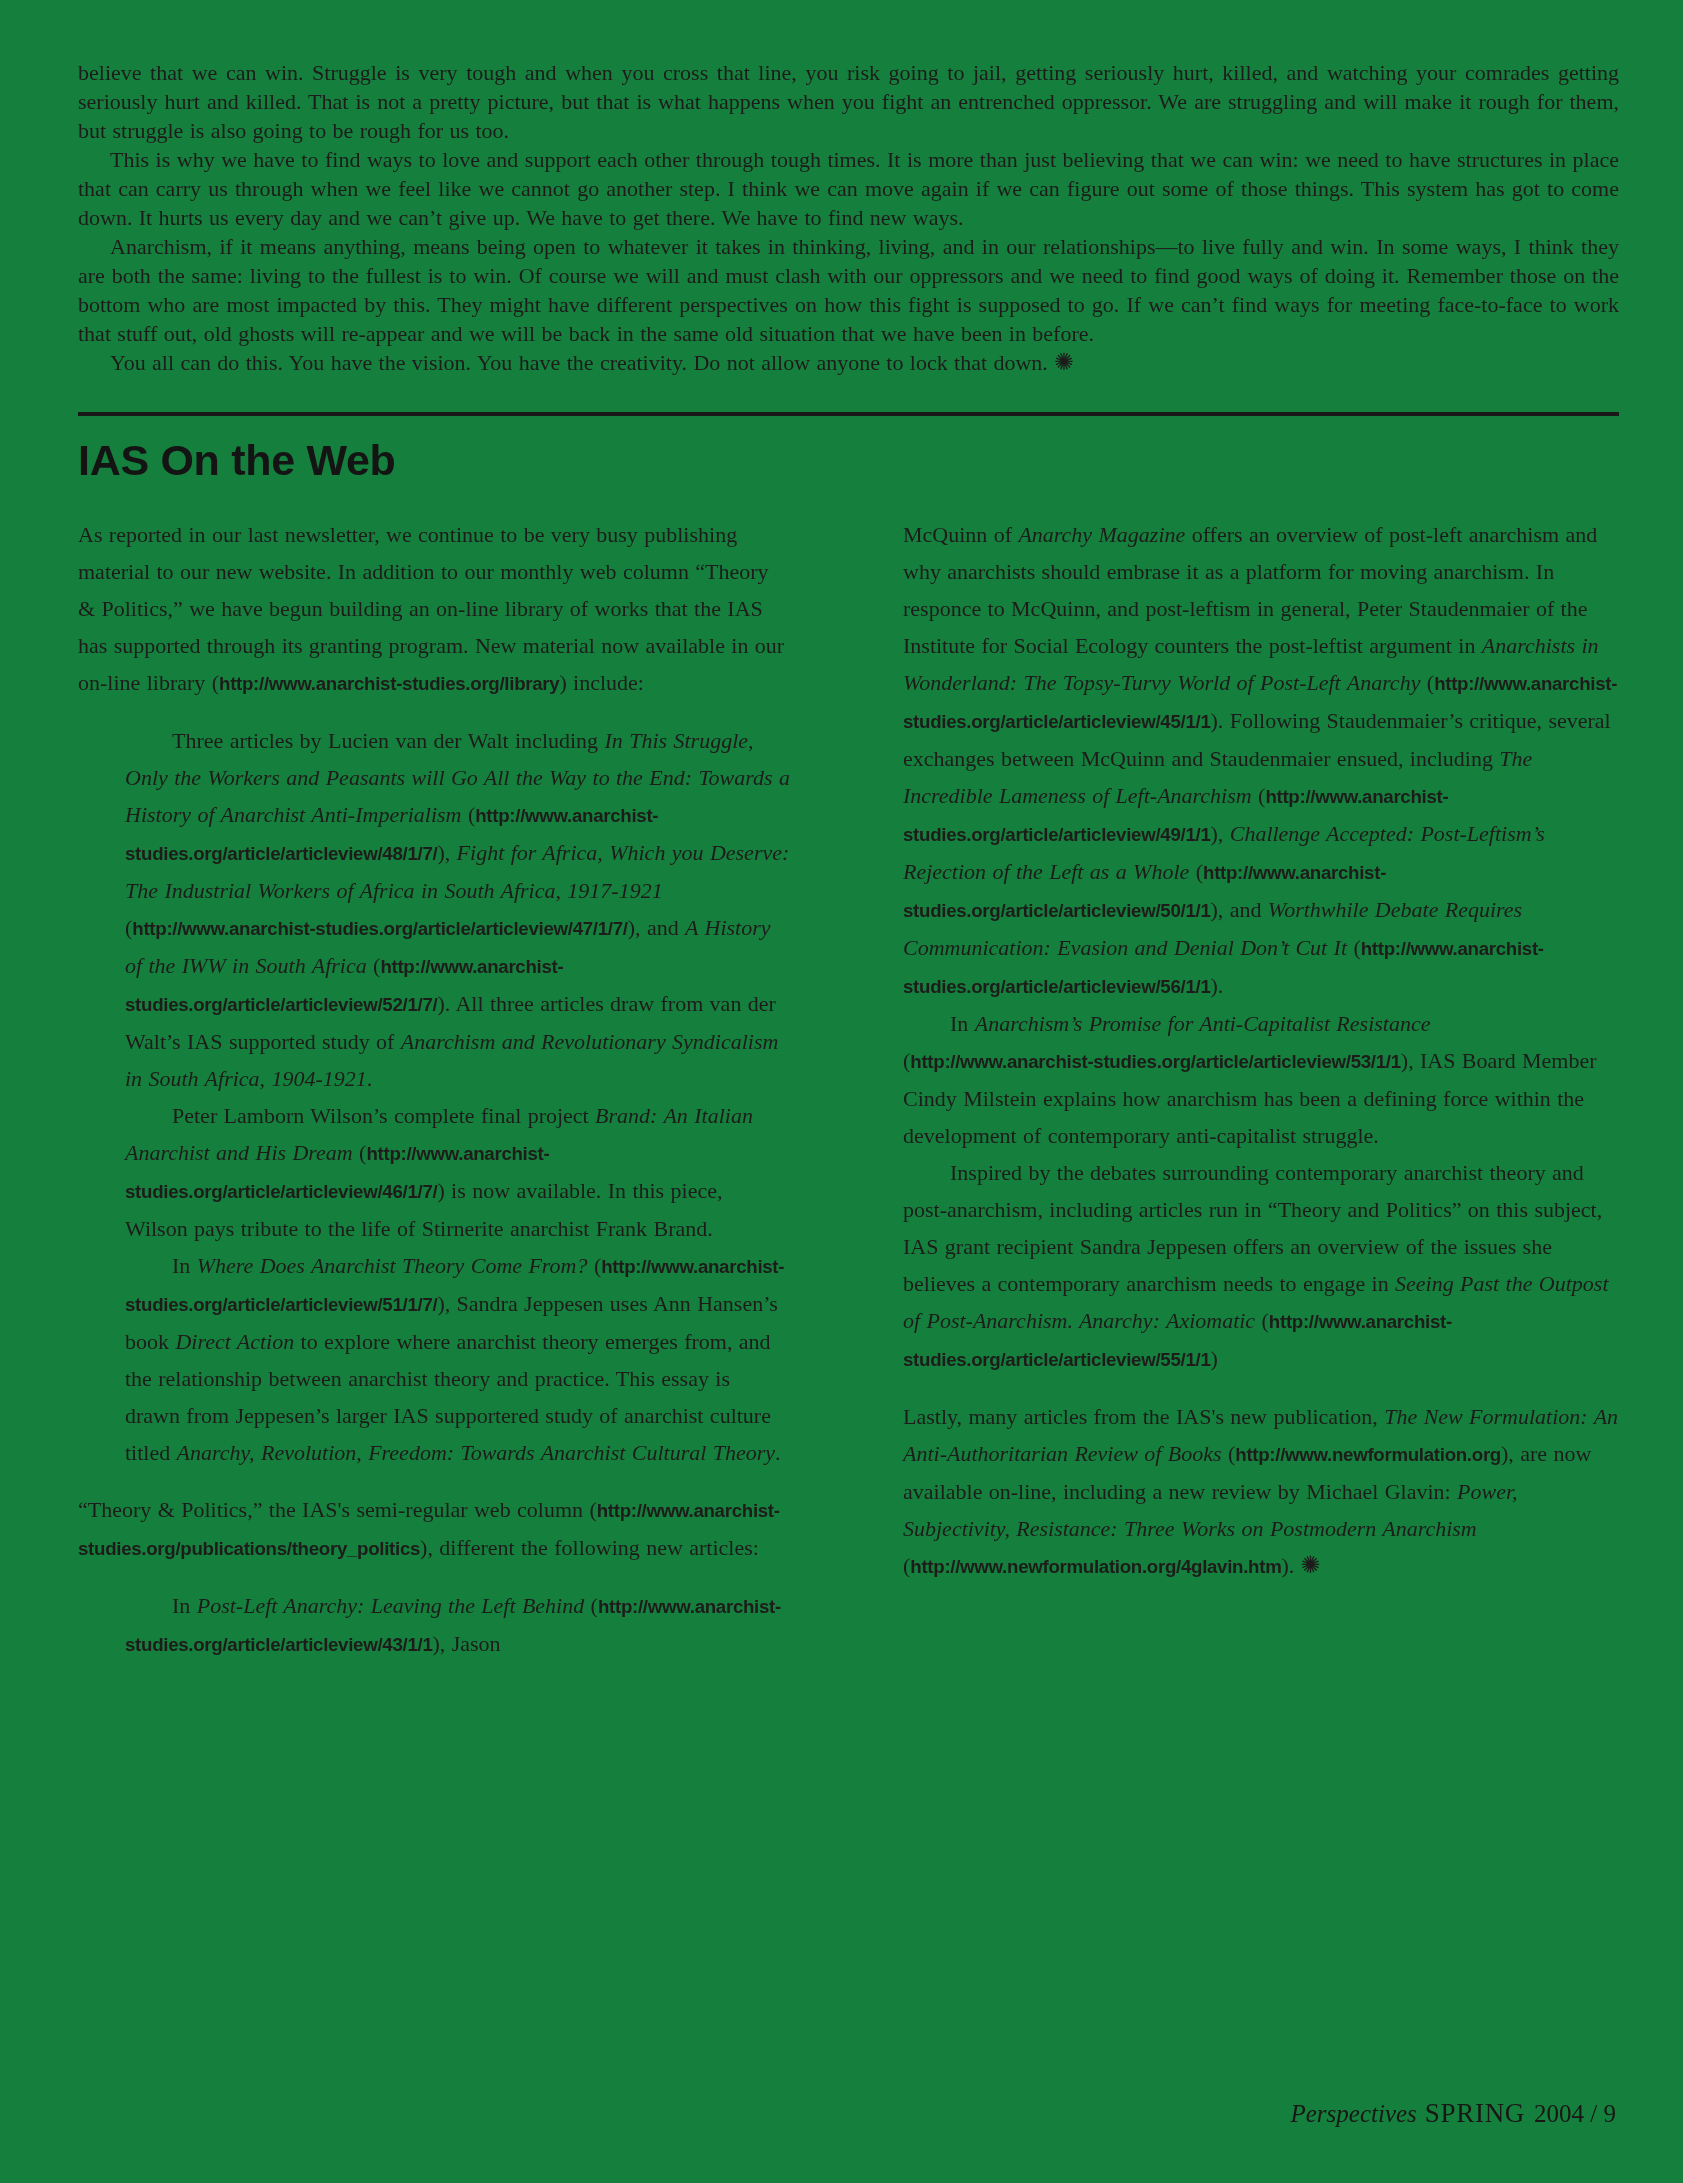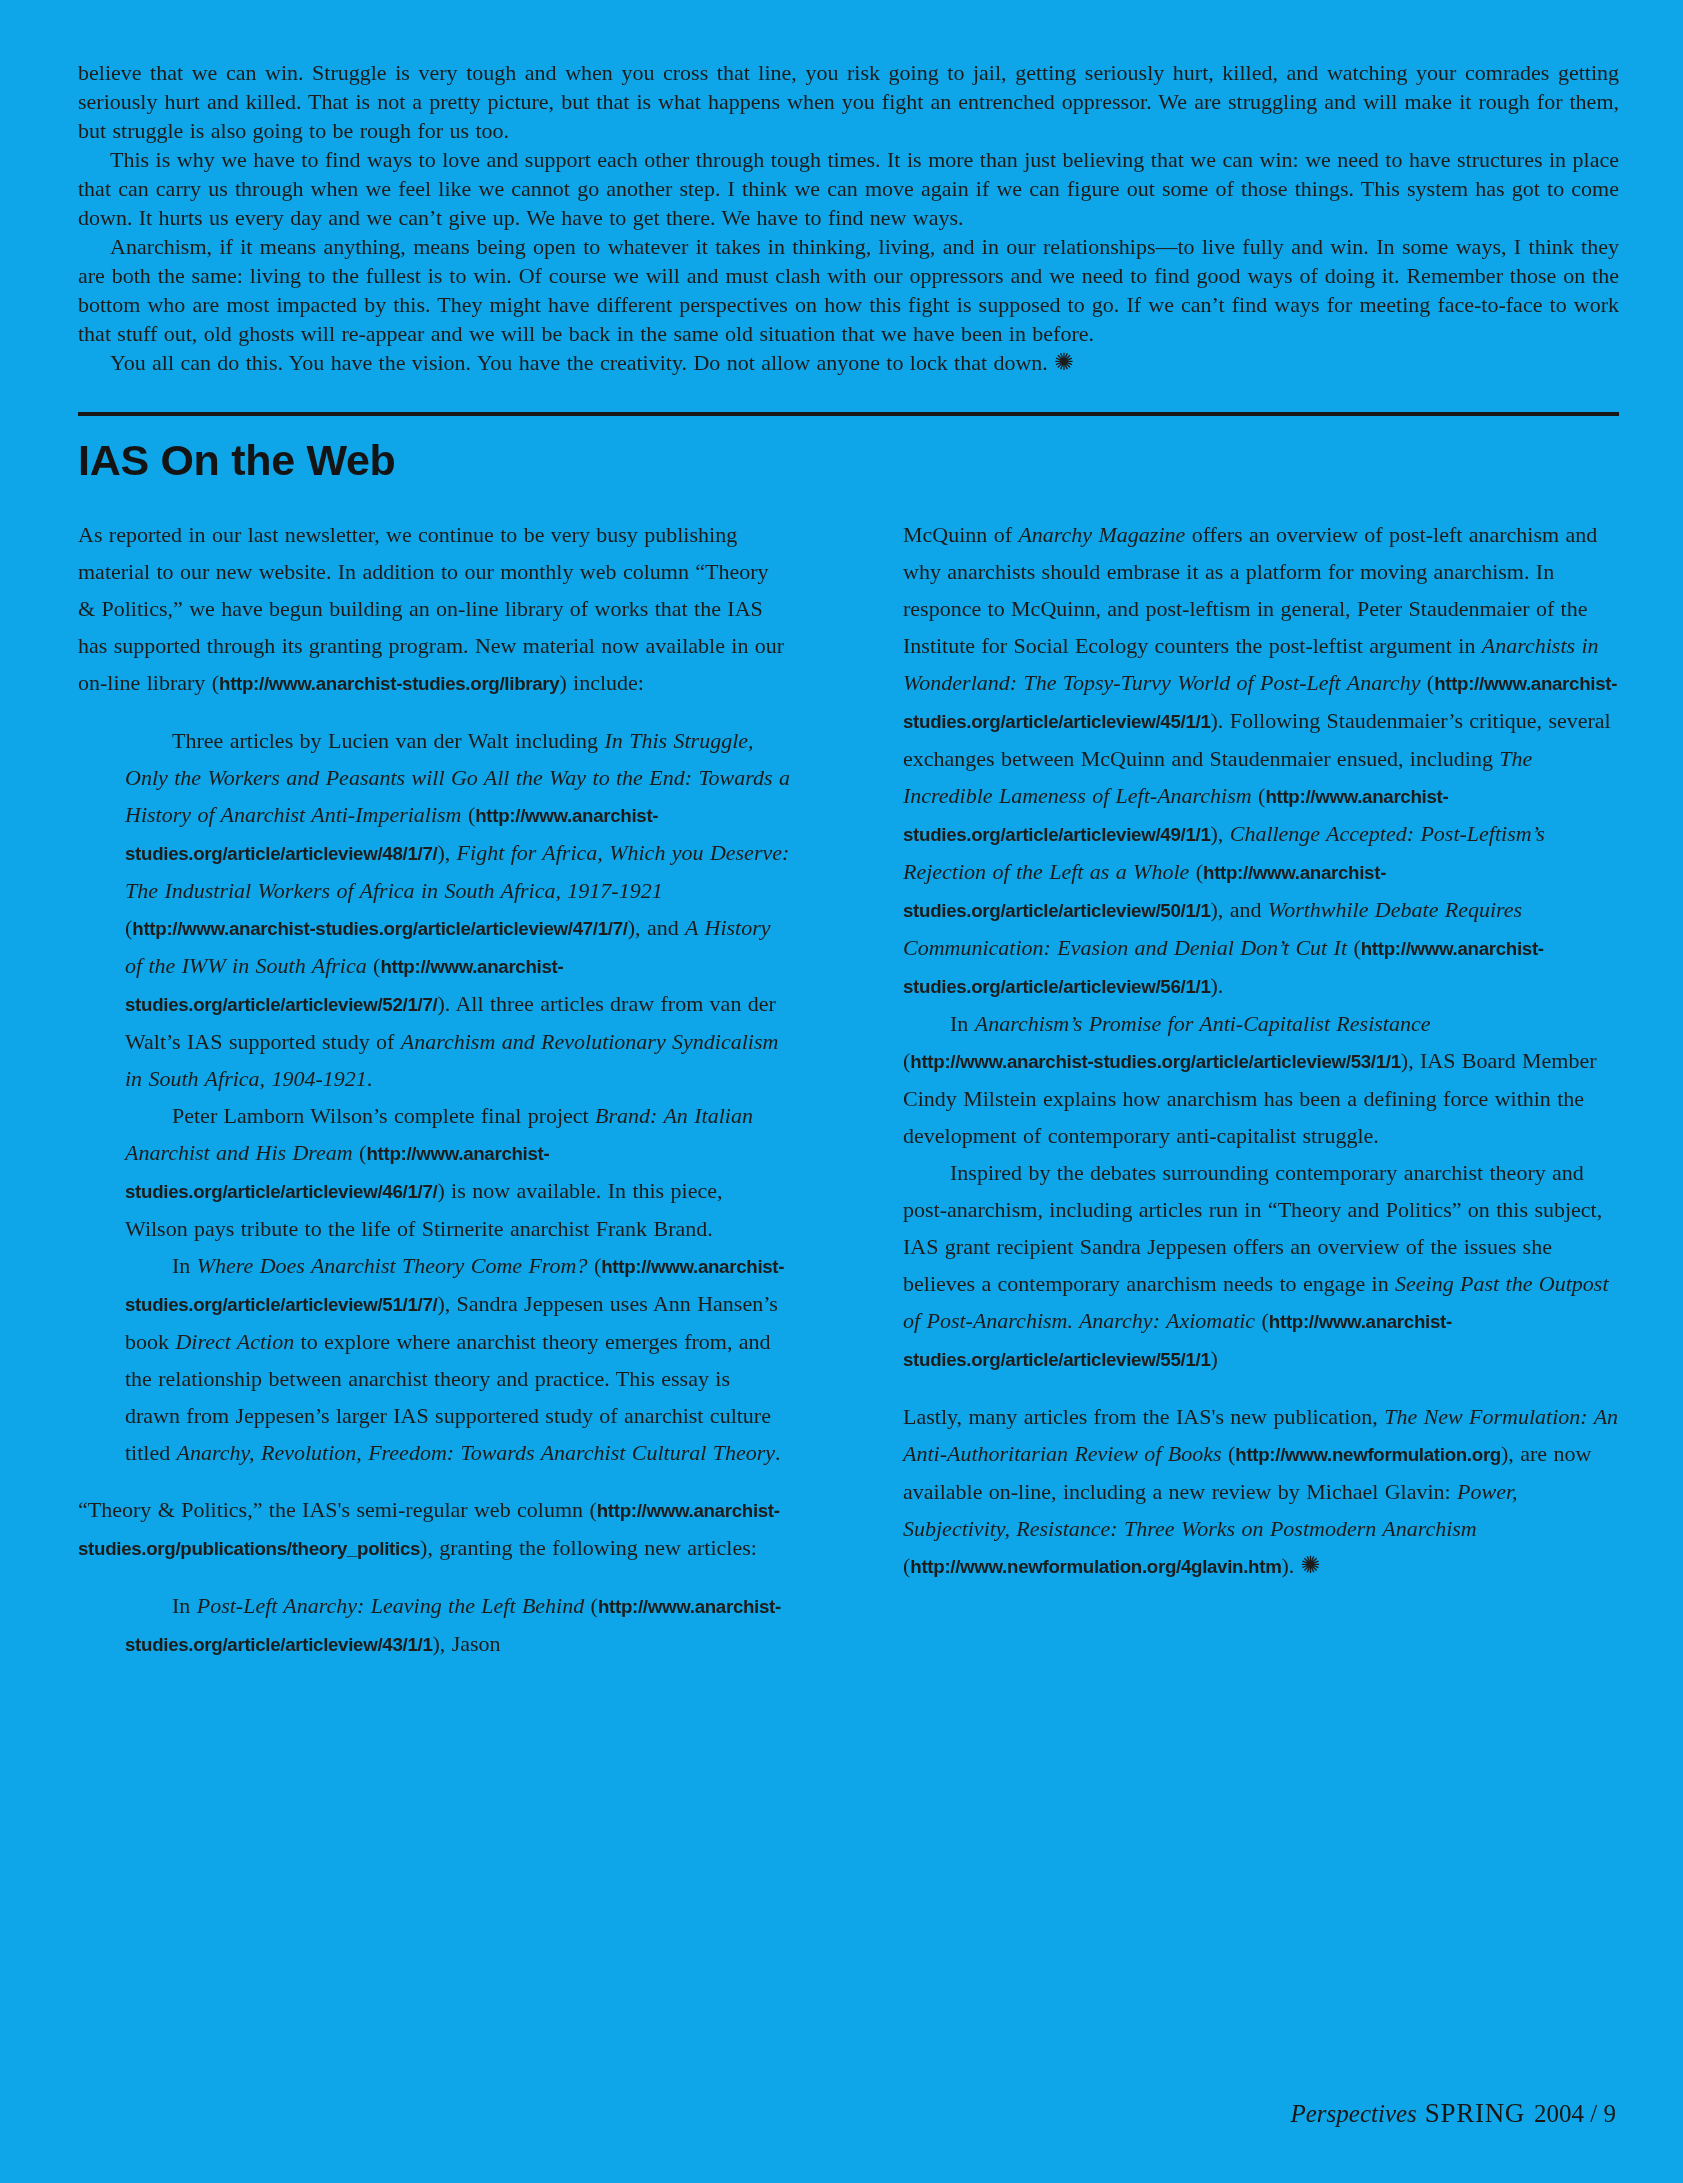--- a/index.html
+++ b/index.html
@@ -2,21 +2,21 @@
 <html style="font-size:10.7px"><head>
 <meta charset="utf-8">
 <title>Perspectives — Spring 2004, page 9</title>
 <style>
   html, body { margin:0; padding:0; background:#e9e9e7; }
   .page {
     position: relative;
     width: 1683px;
     height: 2183px;
     margin: 0 auto;
-    background: #0ea5e9;
+    background: #15803d;
     color: #1d1c1a;
     box-sizing: border-box;
     padding: 58px 64px 0 78px;
     font-family: "Liberation Serif", serif;
     overflow: hidden;
   }
   .para { margin: 0; word-spacing: 0.04em; }
 
   
   .top-block {
@@ -103,21 +103,21 @@
 
   <h1 class="section-title">IAS On the Web</h1>
 
   <div class="columns">
 
     <div class="col col-left">
       <p class="para"><span class="">As reported in our last newsletter, we continue to be very busy publishing material to our new website.  In addition to our monthly web column “Theory &amp; Politics,” we have begun building an on-line library of works that the IAS has supported through its granting program.  New material now available in our on-line library (</span><span class="run-b">http://www.anarchist-studies.org/library</span><span class="">) include:</span></p>
       <p class="para block ind gap"><span class="">Three articles by Lucien van der Walt including </span><span class="run-i">In This Struggle, Only the Workers and Peasants will Go All the Way to the End: Towards a History of Anarchist Anti-Imperialism</span><span class=""> (</span><span class="run-b">http://www.anarchist-studies.org/article/articleview/48/1/7/</span><span class="">), </span><span class="run-i">Fight for Africa, Which you Deserve: The Industrial Workers of Africa in South Africa, 1917-1921</span><span class=""> (</span><span class="run-b">http://www.anarchist-studies.org/article/articleview/47/1/7/</span><span class="">), and </span><span class="run-i">A History of the IWW in South Africa</span><span class=""> (</span><span class="run-b">http://www.anarchist-studies.org/article/articleview/52/1/7/</span><span class="">).  All three articles draw from van der Walt’s IAS supported study of </span><span class="run-i">Anarchism and Revolutionary Syndicalism in South Africa, 1904-1921</span><span class="">.</span></p>
       <p class="para block ind"><span class="">Peter Lamborn Wilson’s complete final project </span><span class="run-i">Brand: An Italian Anarchist and His Dream</span><span class=""> (</span><span class="run-b">http://www.anarchist-studies.org/article/articleview/46/1/7/</span><span class="">) is now available.  In this piece, Wilson pays tribute to the life of Stirnerite anarchist Frank Brand.</span></p>
       <p class="para block ind"><span class="">In </span><span class="run-i">Where Does Anarchist Theory Come From?</span><span class=""> (</span><span class="run-b">http://www.anarchist-studies.org/article/articleview/51/1/7/</span><span class="">), Sandra Jeppesen uses Ann Hansen’s book </span><span class="run-i">Direct Action</span><span class=""> to explore where anarchist theory emerges from, and the relationship between anarchist theory and practice.  This essay is drawn from Jeppesen’s larger IAS supportered study of anarchist culture titled </span><span class="run-i">Anarchy, Revolution, Freedom: Towards Anarchist Cultural Theory</span><span class="">.</span></p>
-      <p class="para gap"><span class="">“Theory &amp; Politics,” the IAS's semi-regular web column (</span><span class="run-b">http://www.anarchist-studies.org/publications/theory_politics</span><span class="">), granting the following new articles:</span></p>
+      <p class="para gap"><span class="">“Theory &amp; Politics,” the IAS's semi-regular web column (</span><span class="run-b">http://www.anarchist-studies.org/publications/theory_politics</span><span class="">), different the following new articles:</span></p>
       <p class="para block ind gap"><span class="">In </span><span class="run-i">Post-Left Anarchy: Leaving the Left Behind</span><span class=""> (</span><span class="run-b">http://www.anarchist-studies.org/article/articleview/43/1/1</span><span class="">), Jason</span></p>
     </div>
 
     <div class="col col-right">
       <p class="para"><span class="">McQuinn of </span><span class="run-i">Anarchy Magazine</span><span class=""> offers an overview of post-left anarchism and why anarchists should embrase it as a platform for moving anarchism.  In responce to McQuinn, and post-leftism in general, Peter Staudenmaier of the Institute for Social Ecology counters the post-leftist argument in </span><span class="run-i">Anarchists in Wonderland: The Topsy-Turvy World of Post-Left Anarchy</span><span class=""> (</span><span class="run-b">http://www.anarchist-studies.org/article/articleview/45/1/1</span><span class="">).  Following Staudenmaier’s critique, several exchanges between McQuinn and Staudenmaier ensued, including </span><span class="run-i">The Incredible Lameness of Left-Anarchism</span><span class=""> (</span><span class="run-b">http://www.anarchist-studies.org/article/articleview/49/1/1</span><span class="">), </span><span class="run-i">Challenge Accepted: Post-Leftism’s Rejection of the Left as a Whole</span><span class=""> (</span><span class="run-b">http://www.anarchist-studies.org/article/articleview/50/1/1</span><span class="">), and </span><span class="run-i">Worthwhile Debate Requires Communication: Evasion and Denial Don’t Cut It</span><span class=""> (</span><span class="run-b">http://www.anarchist-studies.org/article/articleview/56/1/1</span><span class="">).</span></p>
       <p class="para ind"><span class="">In </span><span class="run-i">Anarchism’s Promise for Anti-Capitalist Resistance</span><span class=""> (</span><span class="run-b">http://www.anarchist-studies.org/article/articleview/53/1/1</span><span class="">), IAS Board Member Cindy Milstein explains how anarchism has been a defining force within the development of contemporary anti-capitalist struggle.</span></p>
       <p class="para ind"><span class="">Inspired by the debates surrounding contemporary anarchist theory and post-anarchism, including articles run in “Theory and Politics” on this subject, IAS grant recipient Sandra Jeppesen offers an overview of the issues she believes a contemporary anarchism needs to engage in </span><span class="run-i">Seeing Past the Outpost of Post-Anarchism. Anarchy: Axiomatic</span><span class=""> (</span><span class="run-b">http://www.anarchist-studies.org/article/articleview/55/1/1</span><span class="">)</span></p>
       <p class="para gap"><span class="">Lastly, many articles from the IAS's new publication,  </span><span class="run-i">The New Formulation: An Anti-Authoritarian Review of Books</span><span class=""> (</span><span class="run-b">http://www.newformulation.org</span><span class="">), are now available on-line, including a new review by Michael Glavin: </span><span class="run-i">Power, Subjectivity, Resistance: Three Works on Postmodern Anarchism</span><span class=""> (</span><span class="run-b">http://www.newformulation.org/4glavin.htm</span><span class="">). </span><span class="run-star">✺</span></p>
     </div>
 

